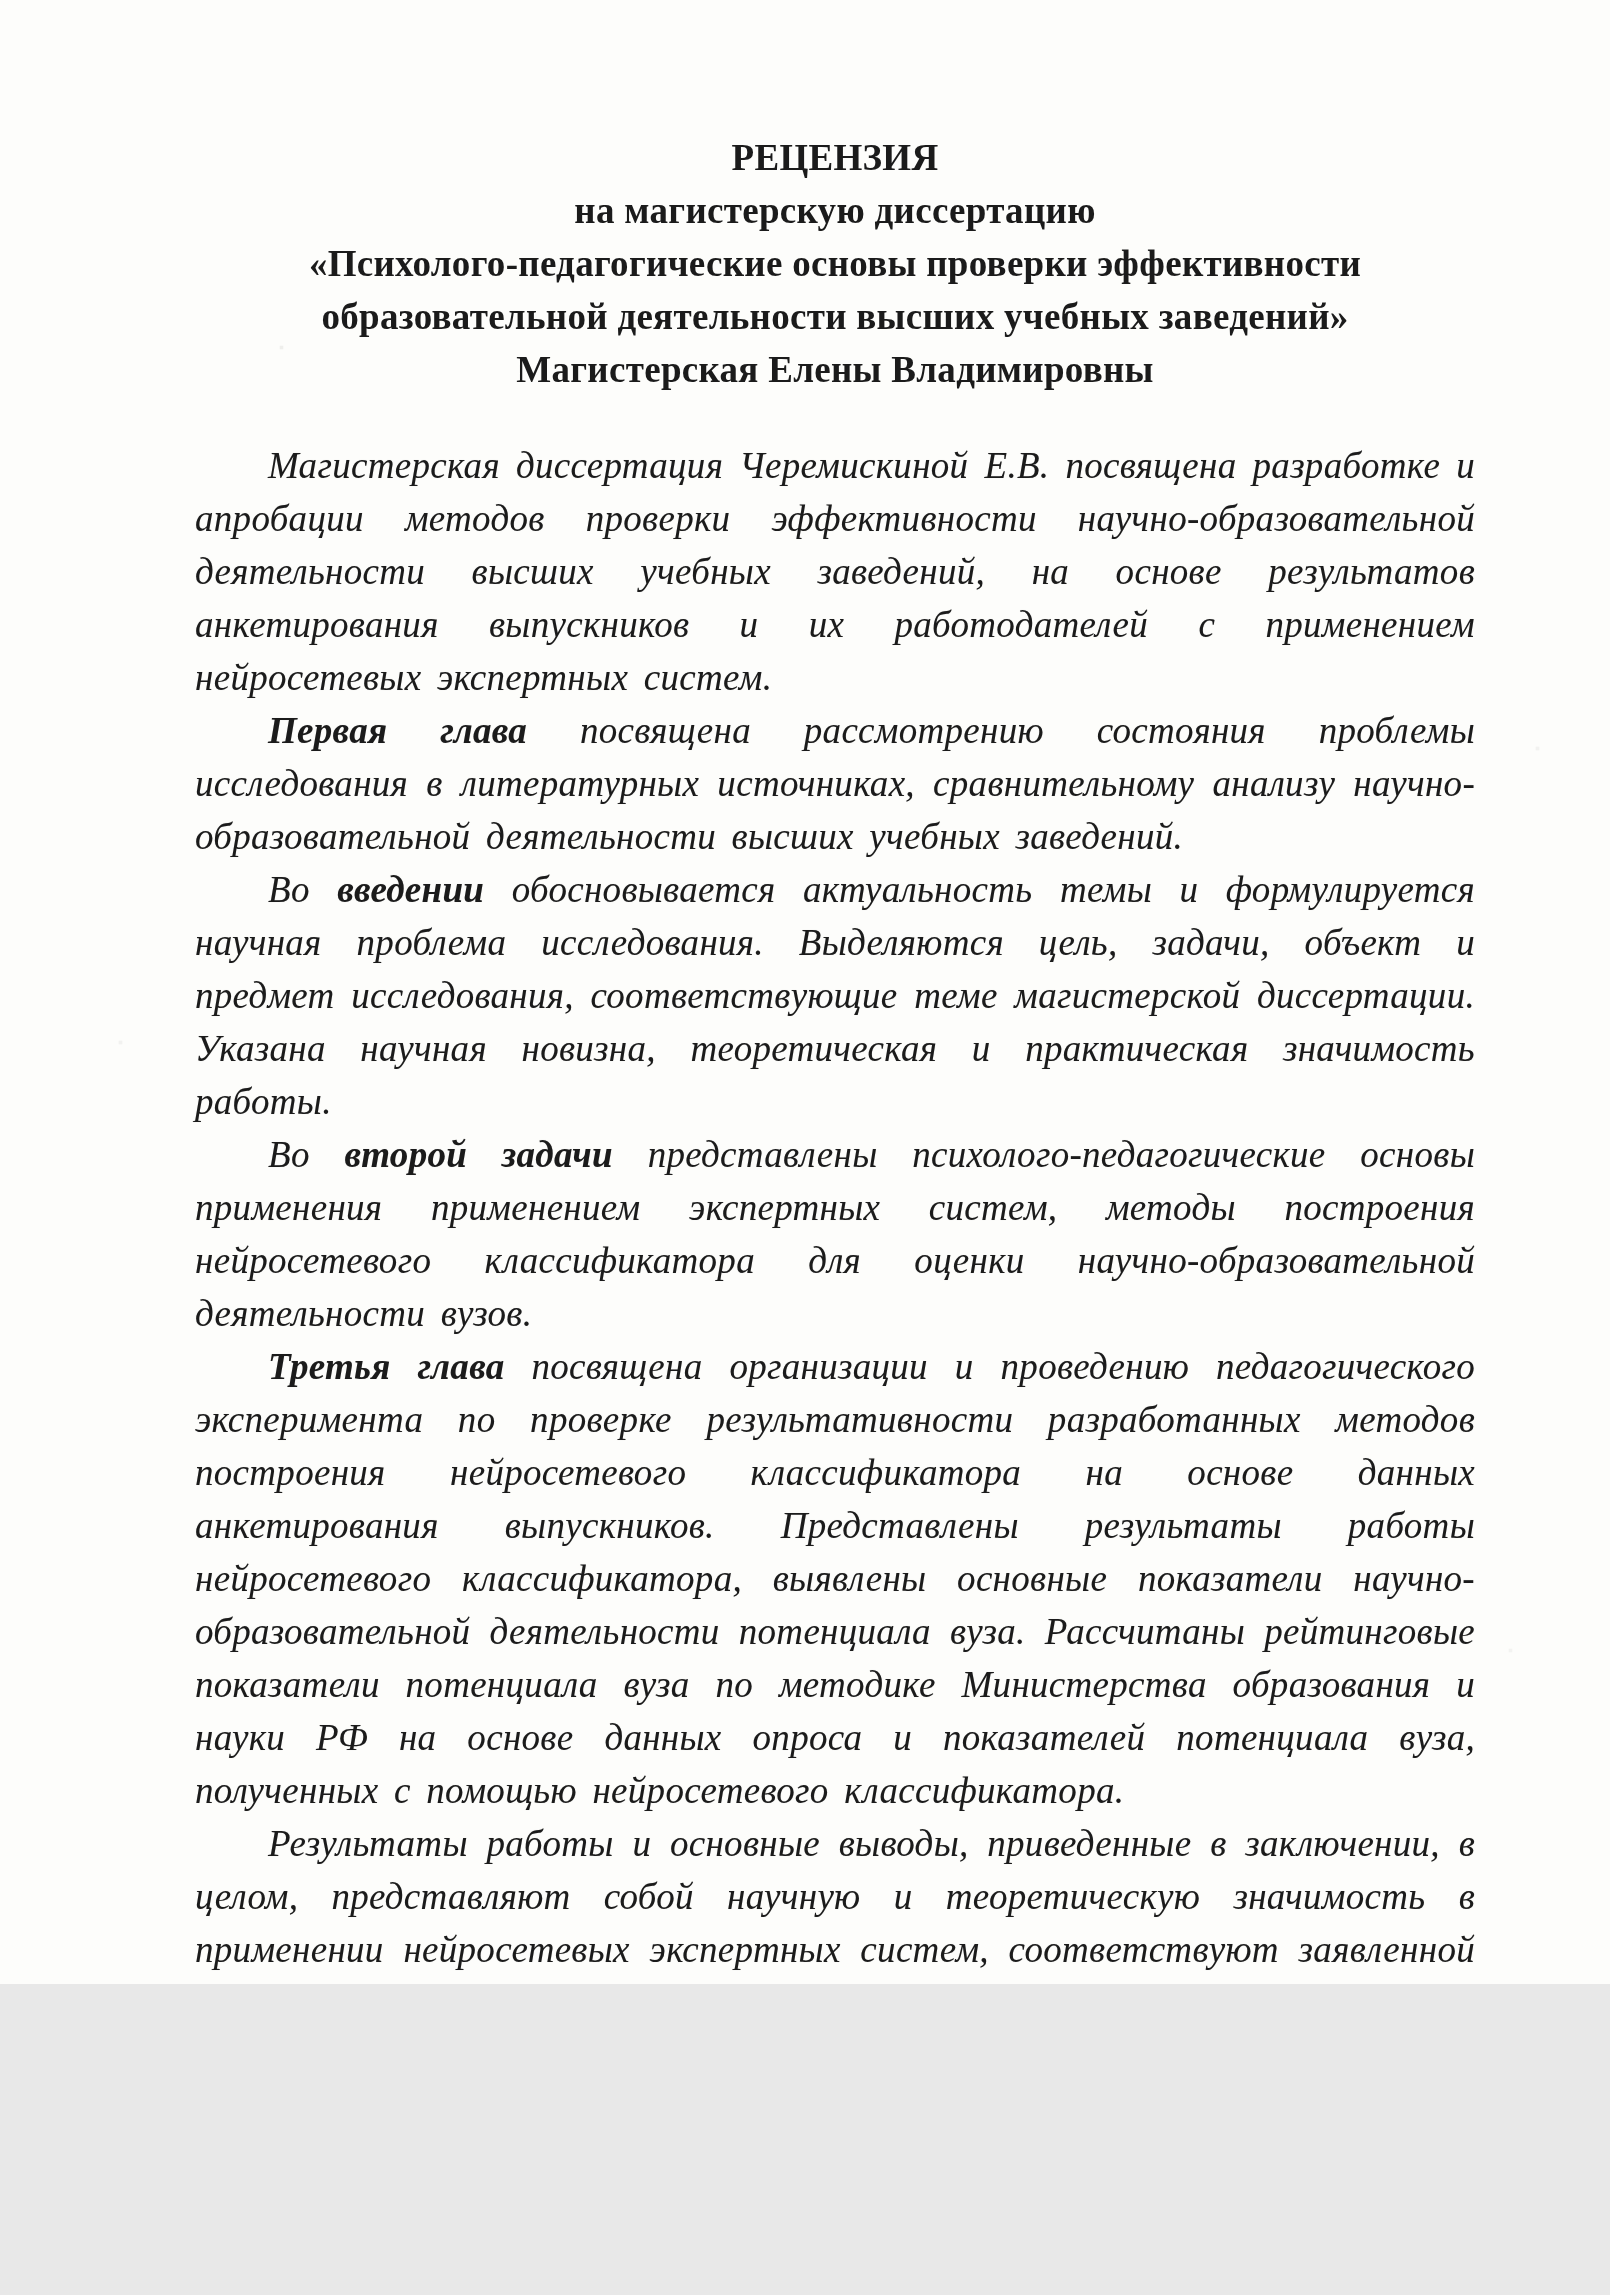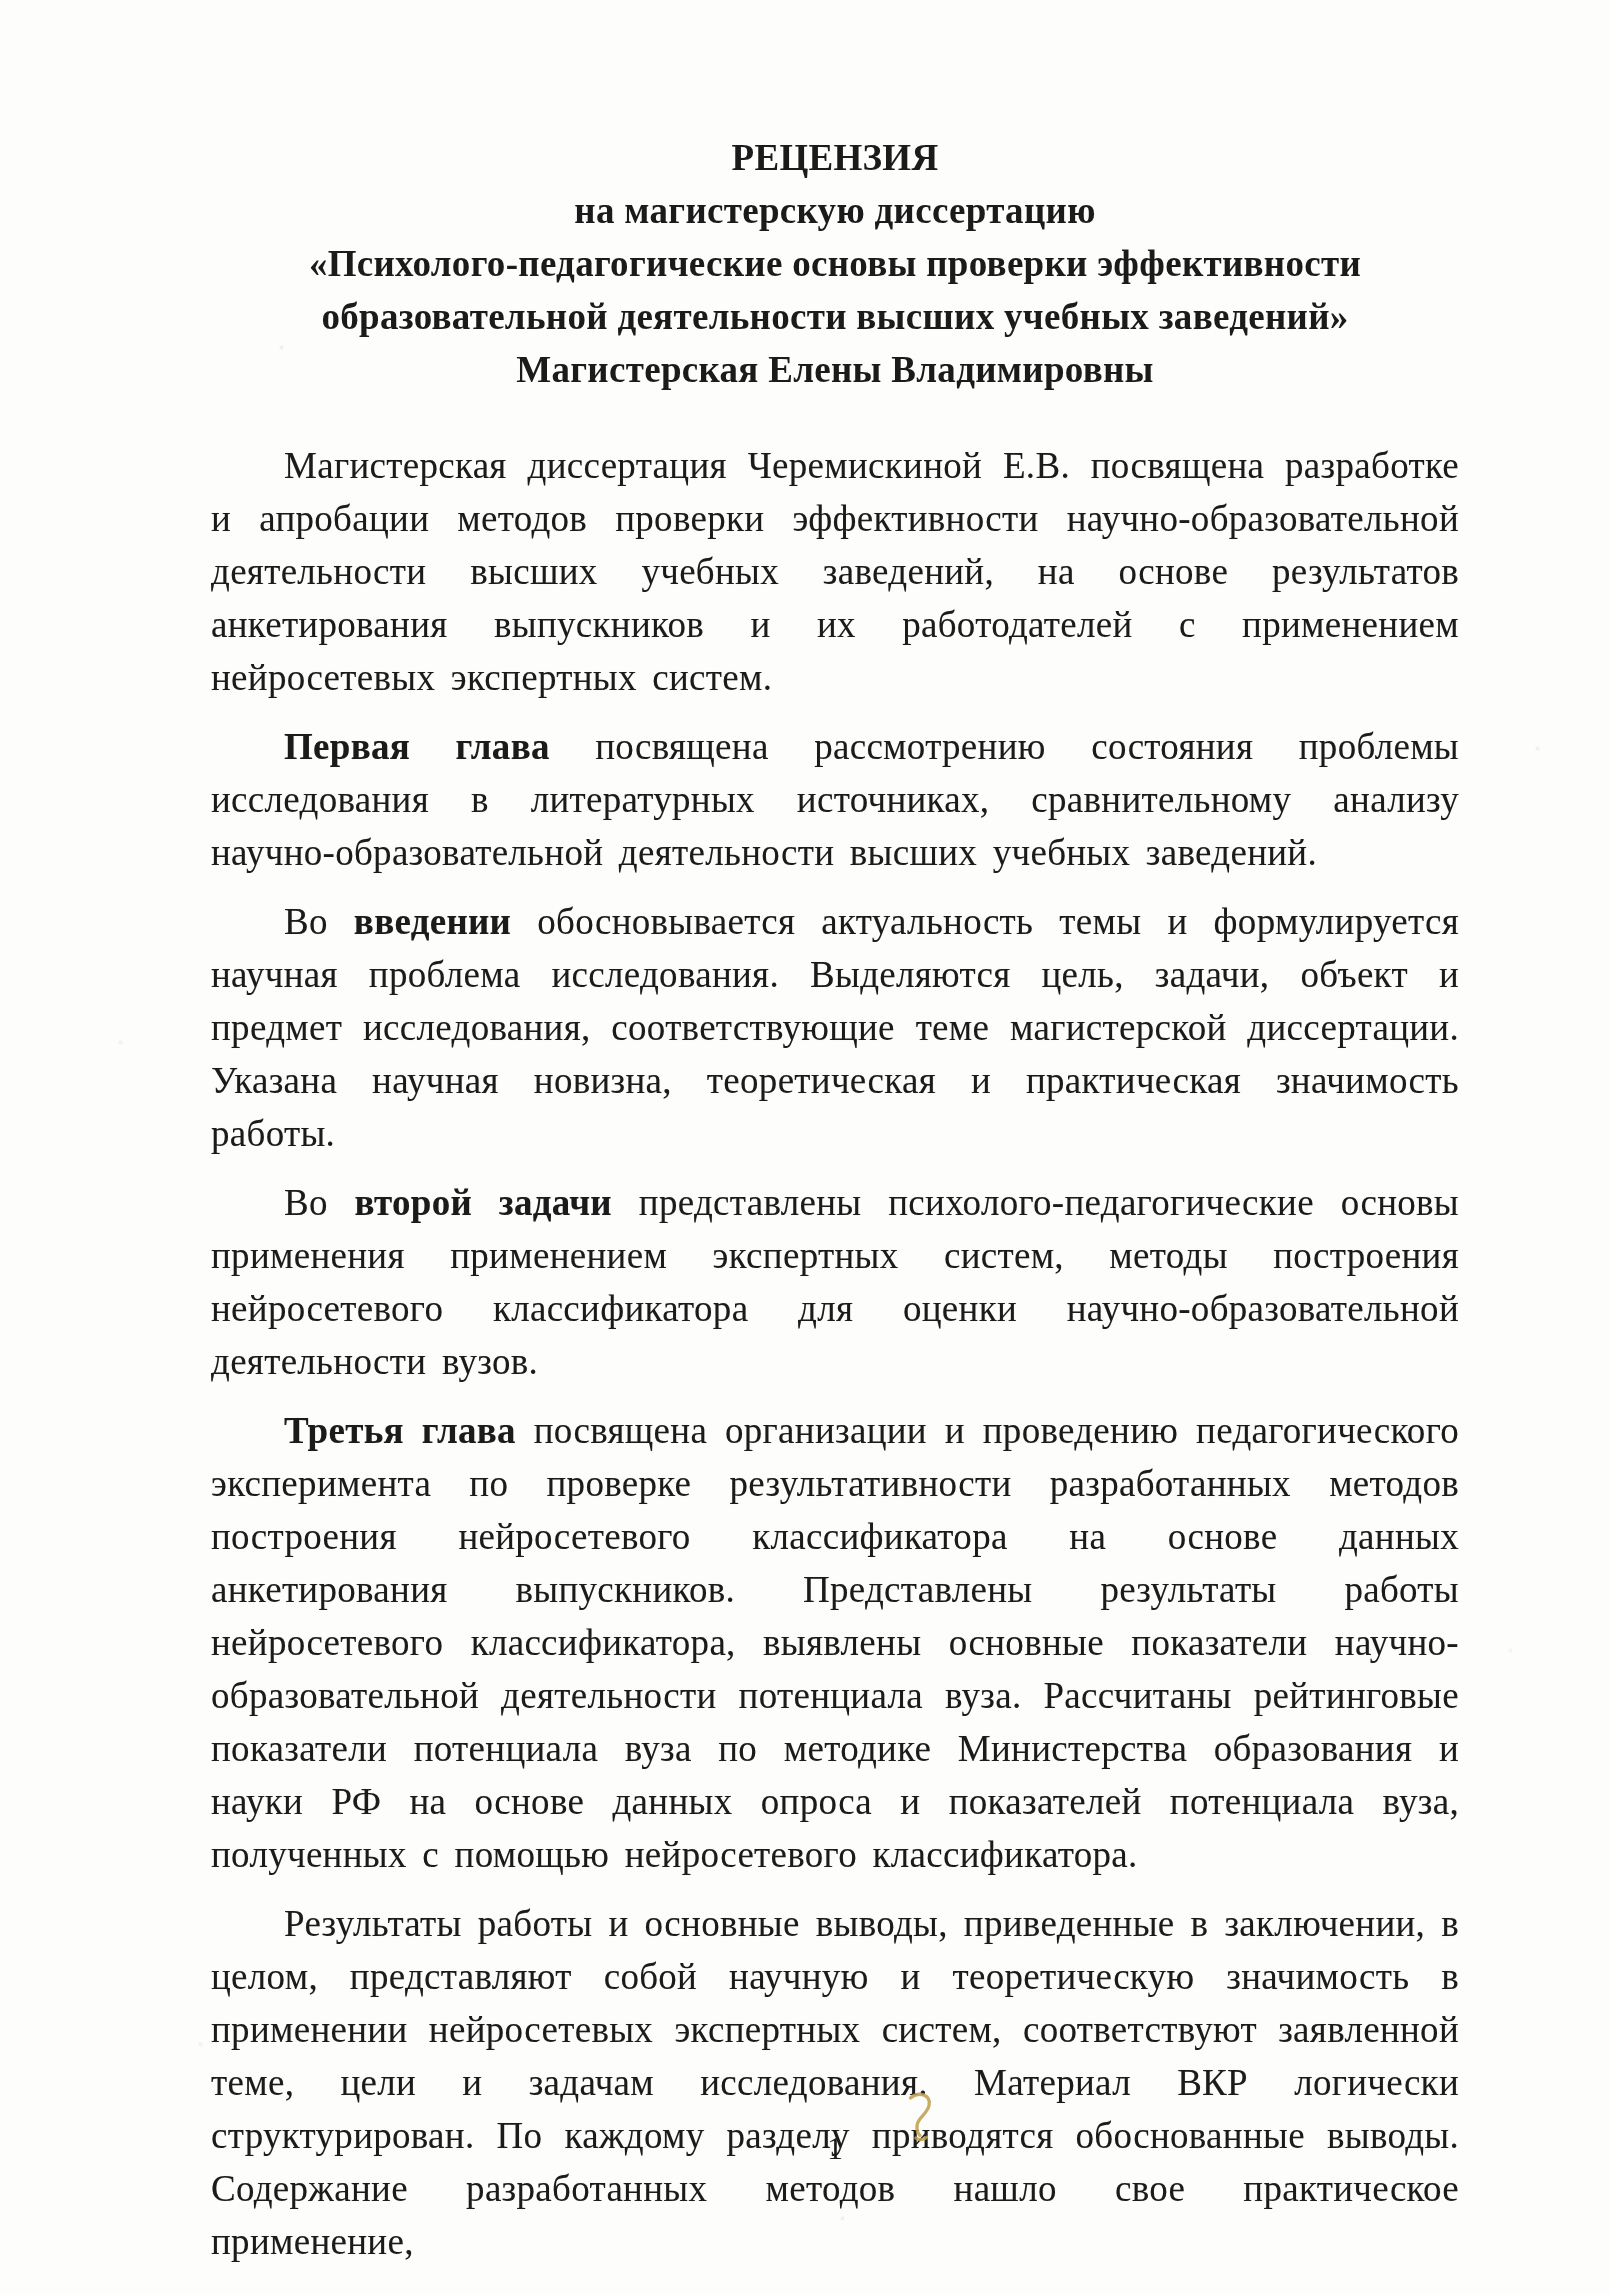--- a/index.html
+++ b/index.html
@@ -3,21 +3,21 @@
 <meta charset="utf-8">
 <style>
   html, body {
     margin: 0;
     padding: 0;
     background: #e8e8e8;
   }
   .page {
     position: relative;
     width: 1610px;
-    height: 2295px;
+    height: 1984px;
     background: #fdfdfb;
     overflow: hidden;
     font-family: "Liberation Serif", "DejaVu Serif", serif;
     color: #1b1b1b;
   }
   
   .specks {
     position: absolute;
     left: 0; top: 0; width: 0.7px; height: 0.7px;
     background: transparent;
@@ -43,25 +43,26 @@
     letter-spacing: 0.3px;
   }
   .title-line { min-height: 53px; }
   .body-block {
     margin-top: 43px;
     font-size: 37px;
     line-height: 53px;
     letter-spacing: 0.3px;
   }
   .para {
-    margin: 16px;
+    margin: 0;
     text-align: justify;
     text-indent: 73px;
     word-spacing: 6px;
     text-shadow: 0 0 0.7px rgba(20,20,20,0.25);
+    font-style: italic;
   }
   .para .b { font-weight: bold; }
   .page-number {
     position: absolute;
     left: 195px;
     top: 2128px;
     width: 1280px;
     text-align: center;
     font-size: 32px;
     line-height: 40px;

